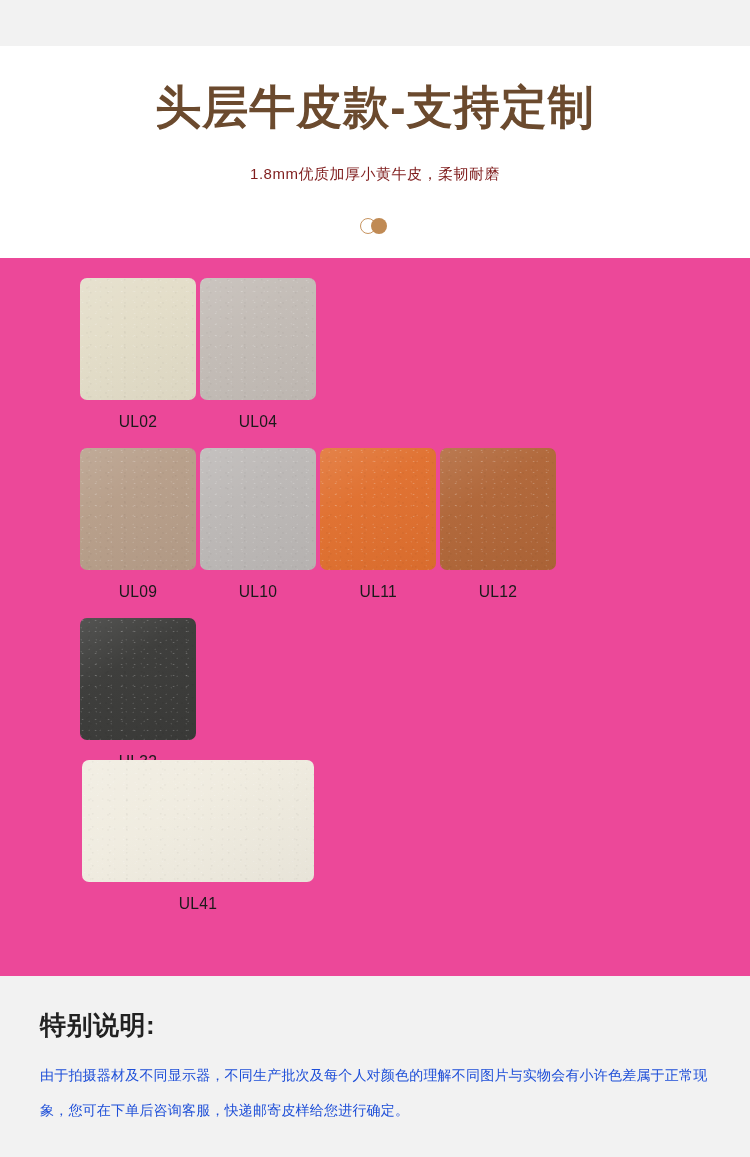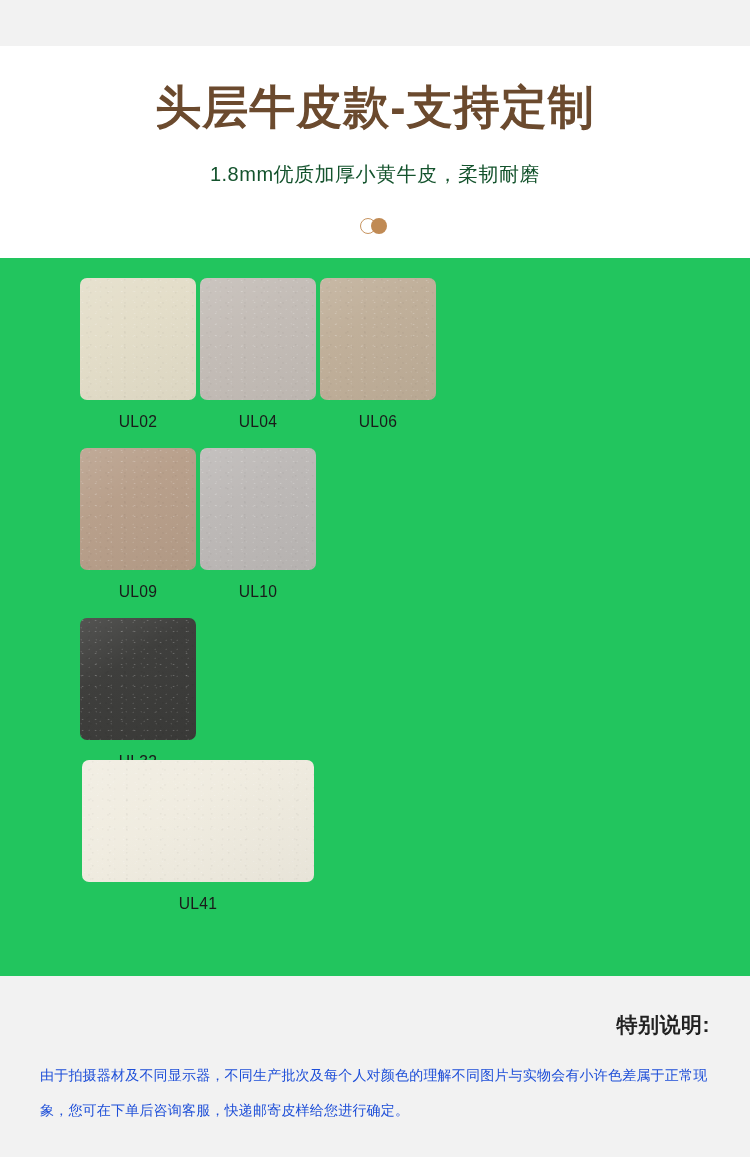--- a/index.html
+++ b/index.html
@@ -57,24 +57,24 @@
     letter-spacing: 1px;
     color: #6b4a2e;
     white-space: nowrap;
   }
 
   .subtitle {
     position: absolute;
     left: 0;
     top: 113px;
     width: 750px;
-    font-size: 20px;
+    font-size: 15px;
     line-height: 30px;
     font-weight: 400;
-    color: #14532d;
+    color: #7f1d1d;
     letter-spacing: 0.5px;
     white-space: nowrap;
   }
 
   
   .ornament {
     position: absolute;
     left: 0;
     top: 172px;
     width: 750px;
@@ -103,21 +103,21 @@
     background: #c08a54;
   }
 
   
   .swatch-area {
     position: absolute;
     left: 0;
     top: 212px;
     width: 750px;
     height: 718px;
-    background: #22c55e;
+    background: #ec4899;
   }
 
   .swatch-row {
     position: absolute;
     left: 78px;
     width: 600px;
     height: 170px;
     display: flex;
     gap: 0px;
   }
@@ -186,27 +186,26 @@
     position: absolute;
     left: 0;
     top: 930px;
     width: 750px;
     height: 227px;
     background: #f2f2f2;
     padding: 34px 40px 0 40px;
   }
 
   .note-title {
-    font-size: 21px;
+    font-size: 26px;
     line-height: 30px;
     font-weight: 700;
     color: #222222;
     letter-spacing: 0.5px;
     margin-bottom: 18px;
-    text-align: right;
   }
 
   .note-body {
     font-size: 14px;
     line-height: 35px;
     color: #1d4ed8;
     letter-spacing: 0.2px;
     max-width: 672px;
   }
 </style>
@@ -231,33 +230,37 @@
   <div class="swatch-area">
     <div class="swatch-row r0">
         <div class="swatch-cell">
           <div class="chip" style="background: rgb(227, 221, 200);"></div>
           <div class="chip-label">UL02</div>
         </div>
         <div class="swatch-cell">
           <div class="chip" style="background: rgb(195, 188, 182);"></div>
           <div class="chip-label">UL04</div>
         </div>
-        <div class="swatch-cell">
-          <div class="chip" style="background: rgb(191, 174, 152);"></div>
-          <div class="chip-label">UL06</div>
-        </div>
       </div>
     <div class="swatch-row r1">
         <div class="swatch-cell">
           <div class="chip" style="background: rgb(183, 158, 137);"></div>
           <div class="chip-label">UL09</div>
         </div>
         <div class="swatch-cell">
           <div class="chip" style="background: rgb(188, 184, 182);"></div>
           <div class="chip-label">UL10</div>
+        </div>
+        <div class="swatch-cell">
+          <div class="chip" style="background: rgb(224, 112, 47);"></div>
+          <div class="chip-label">UL11</div>
+        </div>
+        <div class="swatch-cell">
+          <div class="chip" style="background: rgb(176, 102, 56);"></div>
+          <div class="chip-label">UL12</div>
         </div>
       </div>
     <div class="swatch-row r2">
         <div class="swatch-cell">
           <div class="chip" style="background: rgb(59, 59, 57);"></div>
           <div class="chip-label">UL32</div>
         </div>
       </div>
     <div class="swatch-row r3">
         <div class="swatch-cell wide">

